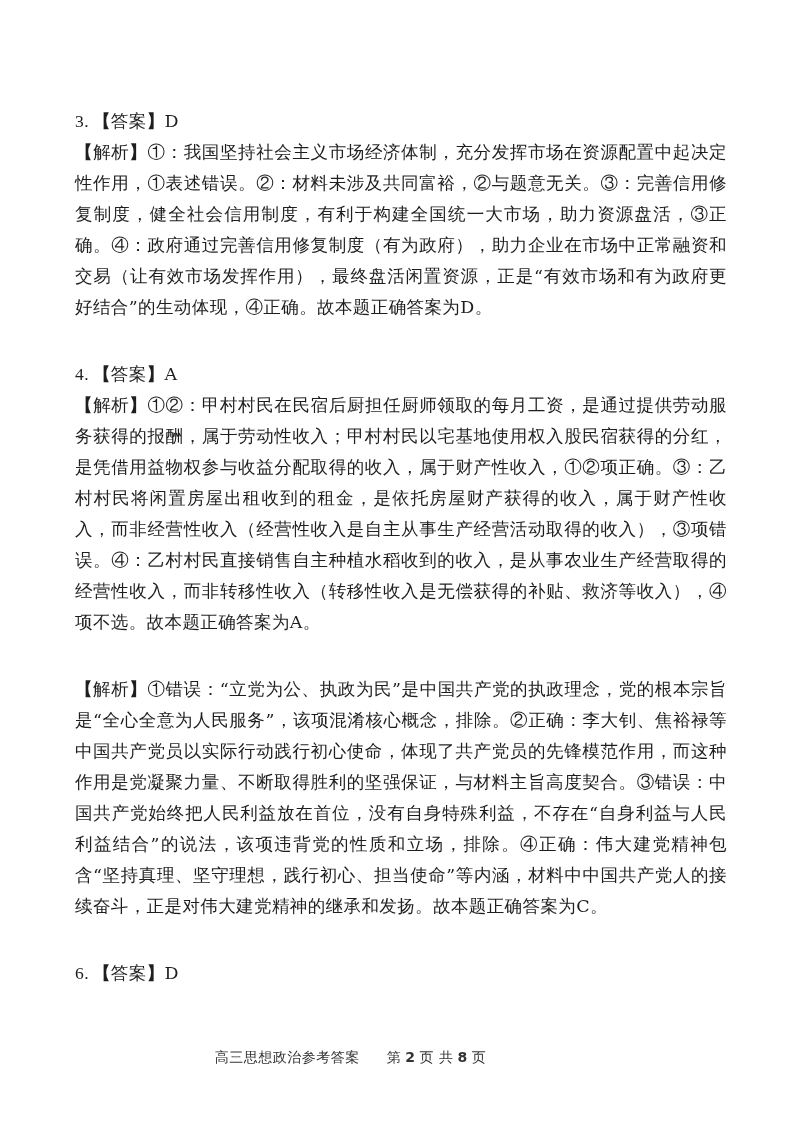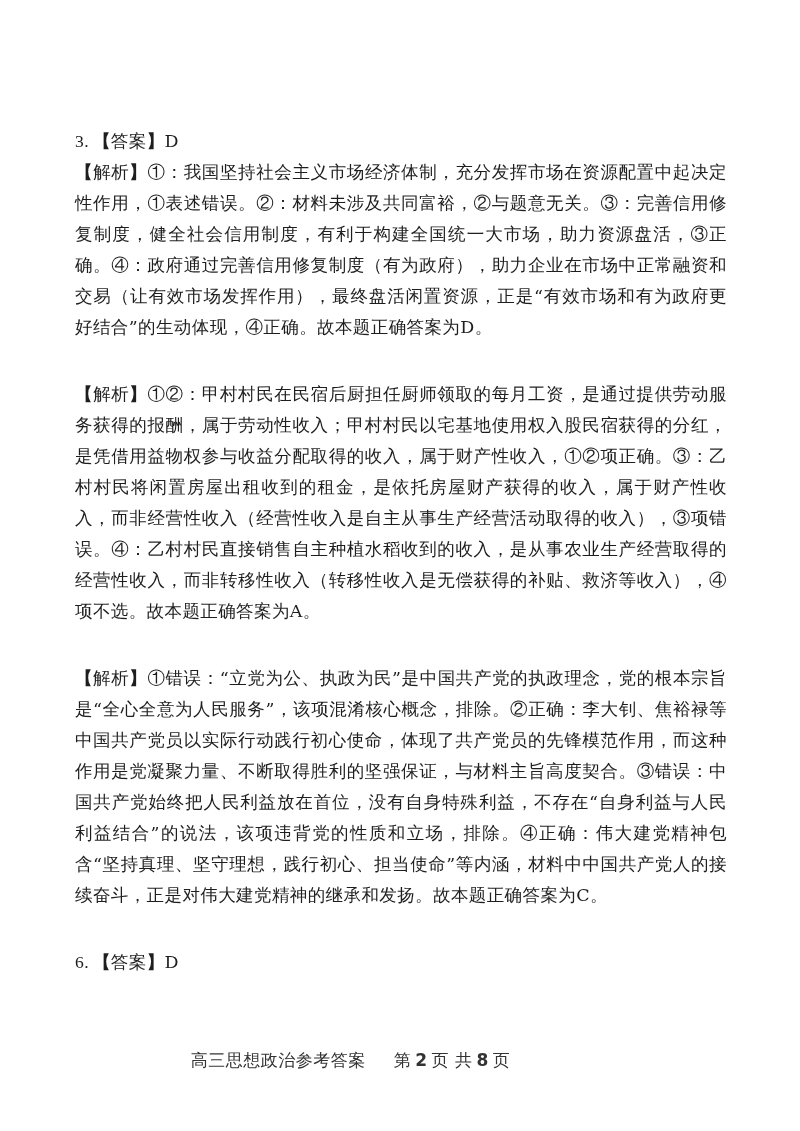--- a/index.html
+++ b/index.html
@@ -8,43 +8,44 @@
     font-family: "DejaVu Serif", "Liberation Serif", serif;
     color: #1e1e1e;
   }
   .page { position: absolute; left: 75px; top: 106px; width: 652px; }
   .section { margin: 0; }
   .section + .section { margin-top: 36px; }
   .ans-line, .para {
     font-size: 17.5px; line-height: 31px; margin: 0;
     text-align: justify; letter-spacing: 0.4px;
   }
-  .ans-line { white-space: nowrap; margin-top: 20px; }
+  .ans-line { white-space: nowrap; }
   .num { font-family: "Liberation Serif", serif; margin-right: 4px; }
   .bracket { font-weight: bold; }
   .tag { font-weight: normal; }
   .footer {
     position: absolute; left: 0; width: 701px; top: 1049px;
-    text-align: center; font-size: 17px; color: #333;
+    text-align: center; font-size: 14px; color: #333;
     font-family: "DejaVu Sans", sans-serif; letter-spacing: 0.5px;
   }
   .footer .pg { margin-left: 22px; }
   .footer .n { font-weight: bold; margin: 0 4px; }
 </style>
 </head>
 <body>
 
 <div class="page">
 
   <div class="section">
     <p class="ans-line"><span class="num">3.</span><span class="bracket">【</span><span class="tag">答案</span><span class="bracket">】</span><span>D</span></p>
     <p class="para"><span class="bracket">【</span><span>解析</span><span class="bracket">】</span><span>①：我国坚持社会主义市场经济体制，充分发挥市场在资源配置中起决定性作用，①表述错误。②：材料未涉及共同富裕，②与题意无关。③：完善信用修复制度，健全社会信用制度，有利于构建全国统一大市场，助力资源盘活，③正确。④：政府通过完善信用修复制度（有为政府），助力企业在市场中正常融资和交易（让有效市场发挥作用），最终盘活闲置资源，正是“有效市场和有为政府更好结合”的生动体现，④正确。故本题正确答案为D。</span></p>
   </div>
 
   <div class="section">
+    <p class="ans-line"><span class="num">4.</span><span class="bracket">【</span><span class="tag">答案</span><span class="bracket">】</span><span>A</span></p>
     <p class="para"><span class="bracket">【</span><span>解析</span><span class="bracket">】</span><span>①②：甲村村民在民宿后厨担任厨师领取的每月工资，是通过提供劳动服务获得的报酬，属于劳动性收入；甲村村民以宅基地使用权入股民宿获得的分红，是凭借用益物权参与收益分配取得的收入，属于财产性收入，①②项正确。③：乙村村民将闲置房屋出租收到的租金，是依托房屋财产获得的收入，属于财产性收入，而非经营性收入（经营性收入是自主从事生产经营活动取得的收入），③项错误。④：乙村村民直接销售自主种植水稻收到的收入，是从事农业生产经营取得的经营性收入，而非转移性收入（转移性收入是无偿获得的补贴、救济等收入），④项不选。故本题正确答案为A。</span></p>
   </div>
 
   <div class="section">
     <p class="para"><span class="bracket">【</span><span>解析</span><span class="bracket">】</span><span>①错误：“立党为公、执政为民”是中国共产党的执政理念，党的根本宗旨是“全心全意为人民服务”，该项混淆核心概念，排除。②正确：李大钊、焦裕禄等中国共产党员以实际行动践行初心使命，体现了共产党员的先锋模范作用，而这种作用是党凝聚力量、不断取得胜利的坚强保证，与材料主旨高度契合。③错误：中国共产党始终把人民利益放在首位，没有自身特殊利益，不存在“自身利益与人民利益结合”的说法，该项违背党的性质和立场，排除。④正确：伟大建党精神包含“坚持真理、坚守理想，践行初心、担当使命”等内涵，材料中中国共产党人的接续奋斗，正是对伟大建党精神的继承和发扬。故本题正确答案为C。</span></p>
   </div>
 
   <div class="section">
     <p class="ans-line"><span class="num">6.</span><span class="bracket">【</span><span class="tag">答案</span><span class="bracket">】</span><span>D</span></p>
   </div>

